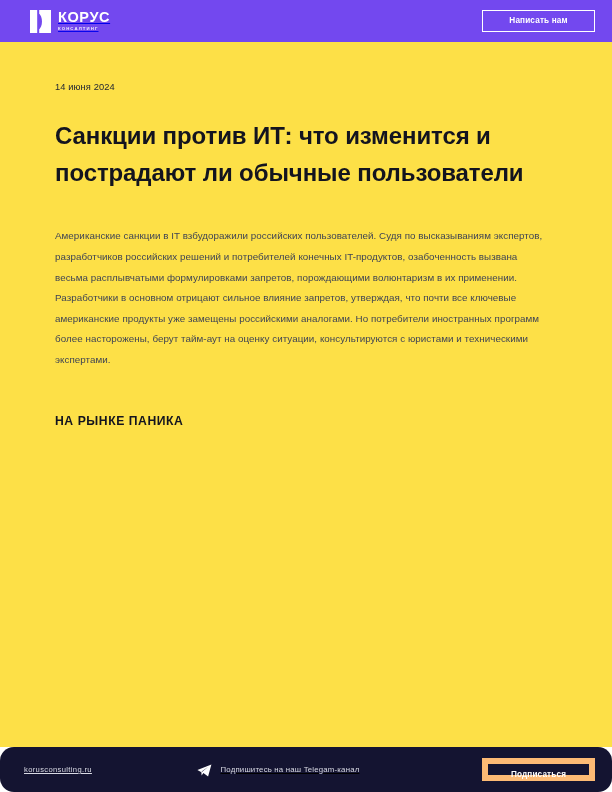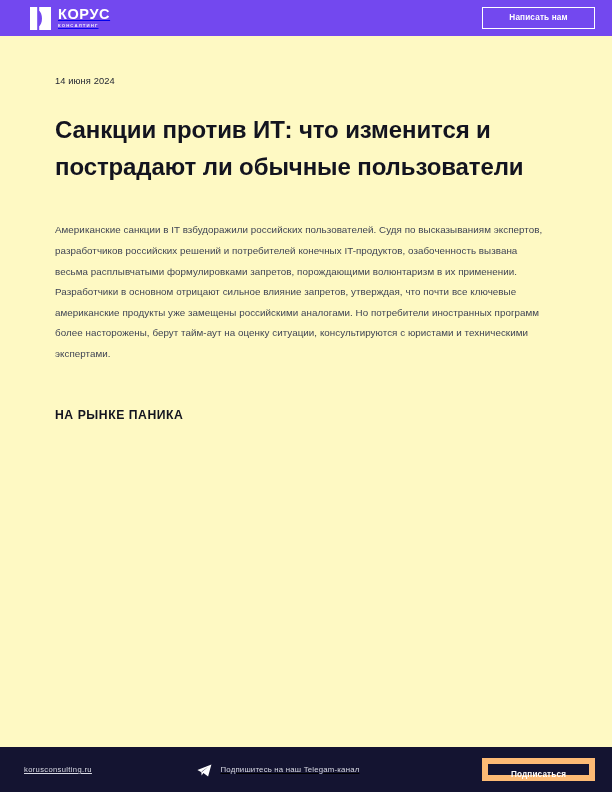--- a/index.html
+++ b/index.html
@@ -20,21 +20,21 @@
     width: 612px;
     height: 792px;
     background: #ffffff;
     box-sizing: border-box;
     display: flex;
     flex-direction: column;
   }
 
   
   .site-header {
-    height: 36px;
+    height: 42px;
     background: #7348ef;
     display: flex;
     align-items: center;
     justify-content: space-between;
     padding: 0 17px 0 30px;
     box-sizing: border-box;
     flex: 0 0 auto;
   }
   .brand {
     display: flex;
@@ -85,21 +85,21 @@
     cursor: pointer;
     padding: 0;
     box-sizing: border-box;
   }
 
   
   .content {
     flex: 1 1 auto;
     padding: 0 55px;
     box-sizing: border-box;
-    background: #fef9c3;
+    background: #fde047;
     position: relative;
   }
   .article-date {
     margin-top: 40px;
     color: #232733;
     font-size: 9.3px;
     letter-spacing: 0.1px;
   }
   .article-title {
     margin: 25px 0 0 0;
@@ -130,20 +130,21 @@
 
   
   .site-footer {
     height: 45px;
     background: #141431;
     display: flex;
     align-items: center;
     padding: 0 17px 0 24px;
     box-sizing: border-box;
     flex: 0 0 auto;
+    border-radius: 14px;
   }
   .footer-site {
     color: #d9dae4;
     font-size: 7.6px;
     letter-spacing: 0.35px;
     flex: 0 0 auto;
   }
   .footer-mid {
     flex: 1 1 auto;
     display: flex;

